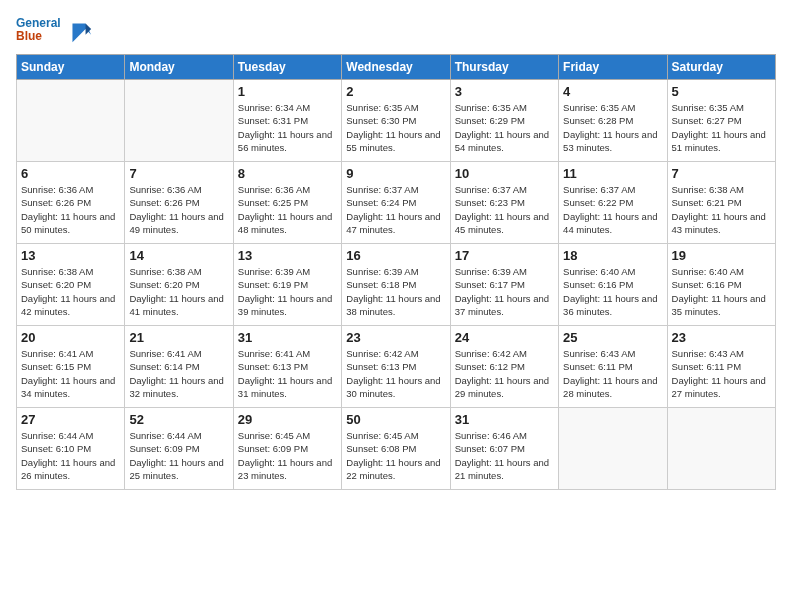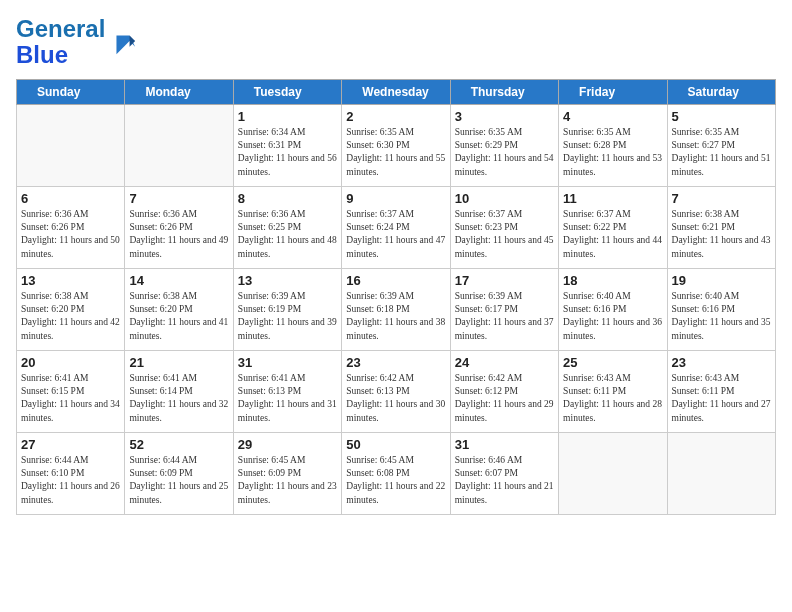--- a/index.html
+++ b/index.html
@@ -14,21 +14,21 @@
       display: flex;
       justify-content: space-between;
       align-items: flex-start;
       margin-bottom: 10px;
     }
     .logo {
       display: flex;
       align-items: center;
     }
     .logo-text {
-      font-size: 24px;
+      font-size: 12px;
       font-weight: bold;
       color: #333;
       line-height: 1.1;
     }
     .logo-text span {
       color: #1a6faf;
     }
     .logo-icon {
       width: 28px;
       height: 28px;
@@ -49,21 +49,21 @@
     table {
       width: 100%;
       border-collapse: collapse;
       table-layout: fixed;
     }
     th {
       background-color: #2878c8;
       color: #fff;
       font-size: 12px;
       font-weight: bold;
-      padding: 5px 20px;
+      padding: 5px 4px;
       text-align: left;
       border: 1px solid #aaa;
     }
     td {
       border: 1px solid #ccc;
       vertical-align: top;
       padding: 4px;
       font-size: 10px;
       color: #333;
       height: 82px;
@@ -76,35 +76,34 @@
       font-size: 13px;
       font-weight: bold;
       color: #222;
       display: block;
       margin-bottom: 2px;
     }
     .cell-info {
       font-size: 9.5px;
       line-height: 1.4;
       color: #333;
-      font-family: Liberation Serif, serif;
     }
     tr:nth-child(even) td:not(.empty) {
       background: #fff;
     }
   </style>
 </head>
 <body>
 
 <div class="header">
   <div class="logo">
     <div>
       <div class="logo-text">
         <span>General</span><br>
-        <span style="color:#1d4ed8;">Blue</span>
+        <span style="color:#c2410c;">Blue</span>
       </div>
     </div>
     <svg class="logo-icon" viewBox="0 0 30 30">
       <polygon points="8,28 22,14 28,20 22,8 8,8" fill="#2878c8"></polygon>
       <polygon points="22,8 28,14 22,20" fill="#1a4f8a"></polygon>
     </svg>
   </div>
   <div class="title-block">
     <div class="month-title"></div>
     <div class="location"></div>

